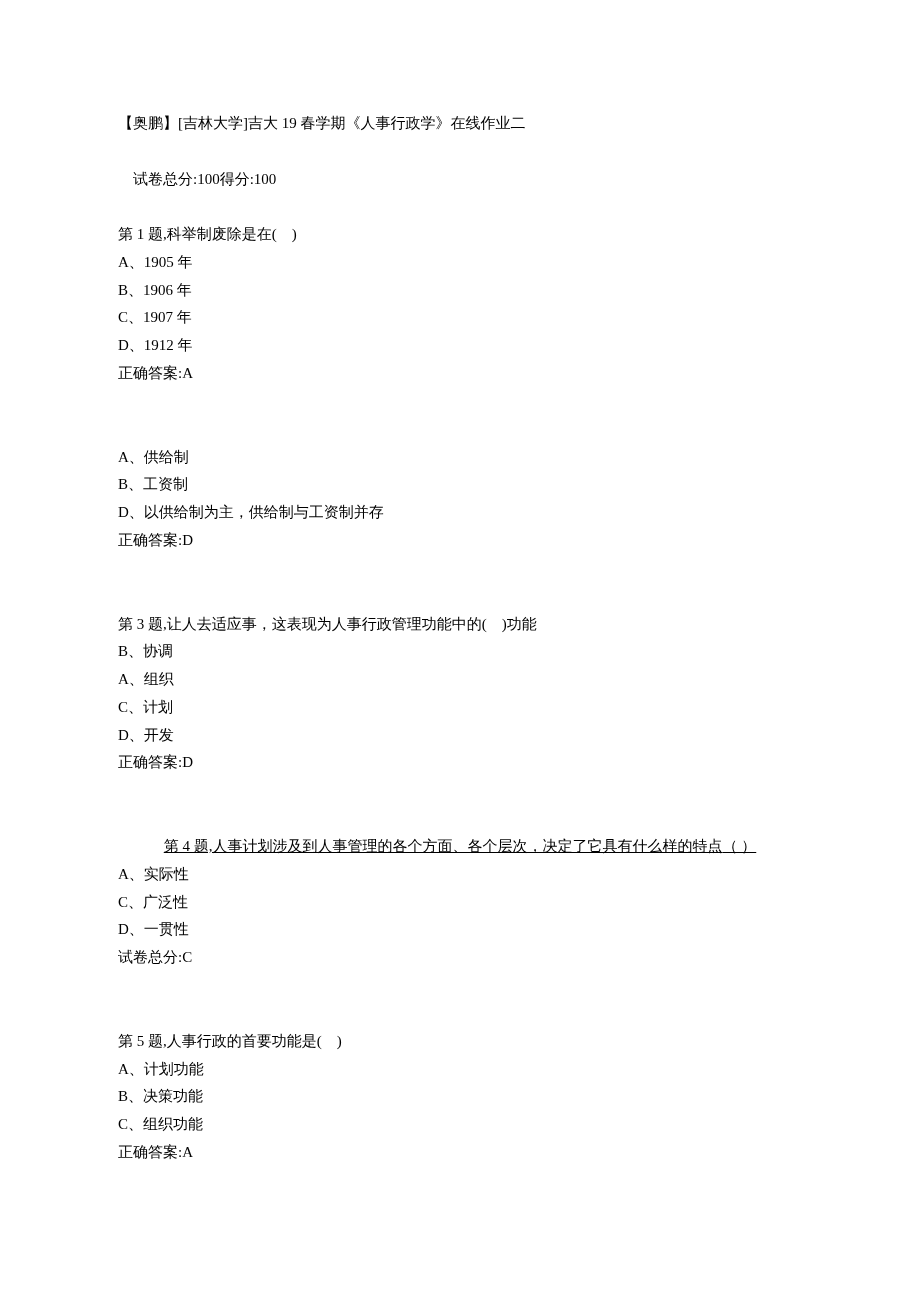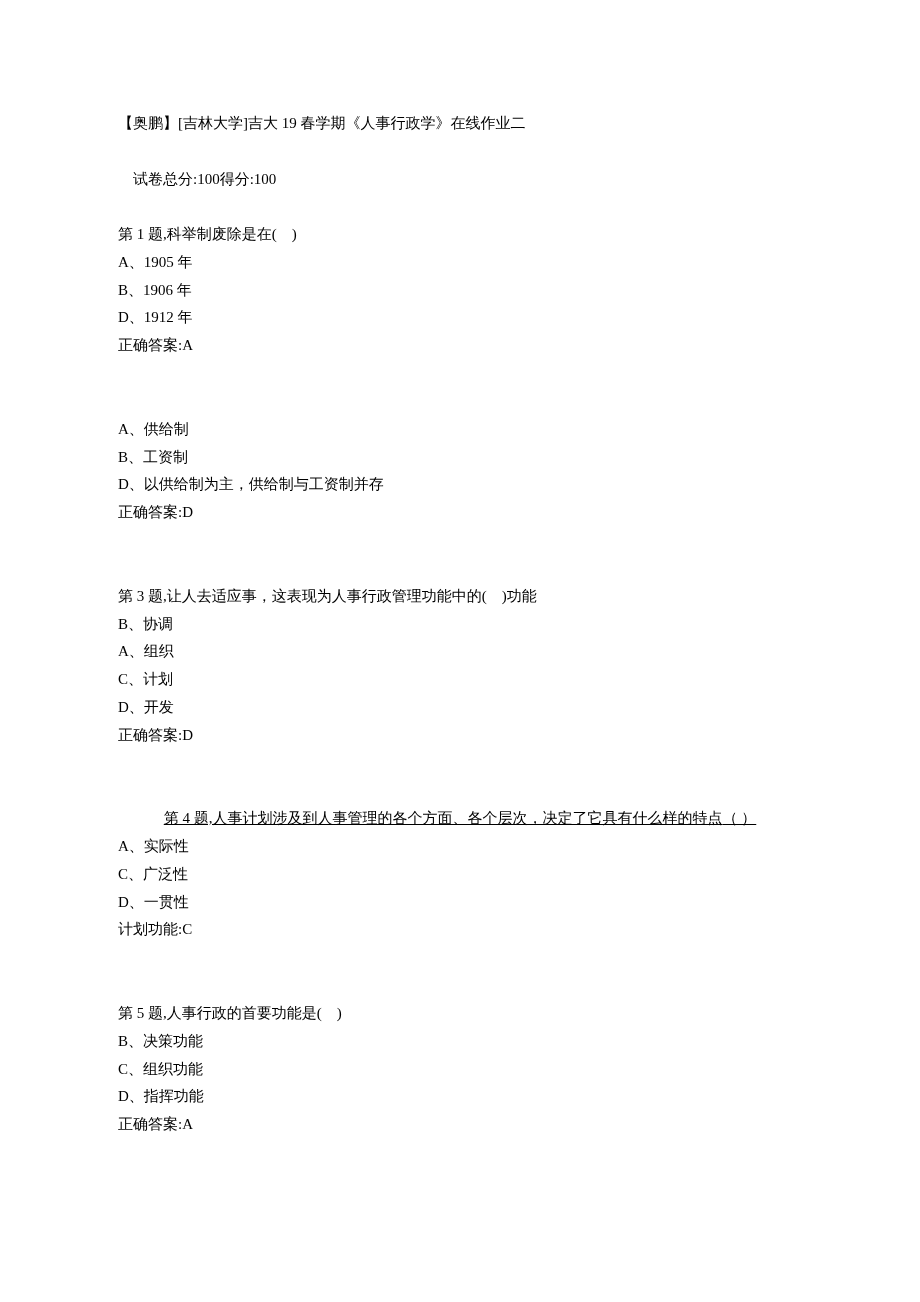--- a/index.html
+++ b/index.html
@@ -48,20 +48,21 @@
   <div class="line">【奥鹏】[吉林大学]吉大 19 春学期《人事行政学》在线作业二</div>
   <div class="line score-line">
     <span>试卷总分:100</span><span class="score-gap"></span><span>得分:100</span>
   </div>
 </div>
 
 <div class="question-block">
   <div class="line">第 1 题,科举制废除是在(    )</div>
   <div class="line">A、1905 年</div>
   <div class="line">B、1906 年</div>
+  <div class="line">C、1907 年</div>
   <div class="line">D、1912 年</div>
   <div class="line">正确答案:A</div>
 </div>
 
 <div class="question-block">
   <div class="line">A、供给制</div>
   <div class="line">B、工资制</div>
   <div class="line">D、以供给制为主，供给制与工资制并存</div>
   <div class="line">正确答案:D</div>
 </div>
@@ -76,22 +77,22 @@
 </div>
 
 <div class="question-block">
   <div class="q4-stem">
     <span>第 4 题,人事计划涉及到人事管理的各个方面、各个层次，决定了它具有什么样的特点</span>
     <span class="paren">（    ）</span>
   </div>
   <div class="line">A、实际性</div>
   <div class="line">C、广泛性</div>
   <div class="line">D、一贯性</div>
-  <div class="line">计划功能:C</div>
+  <div class="line">试卷总分:C</div>
 </div>
 
 <div class="question-block">
   <div class="line">第 5 题,人事行政的首要功能是(    )</div>
+  <div class="line">A、计划功能</div>
   <div class="line">B、决策功能</div>
   <div class="line">C、组织功能</div>
-  <div class="line">D、指挥功能</div>
   <div class="line">正确答案:A</div>
 </div>
 
 </body></html>

